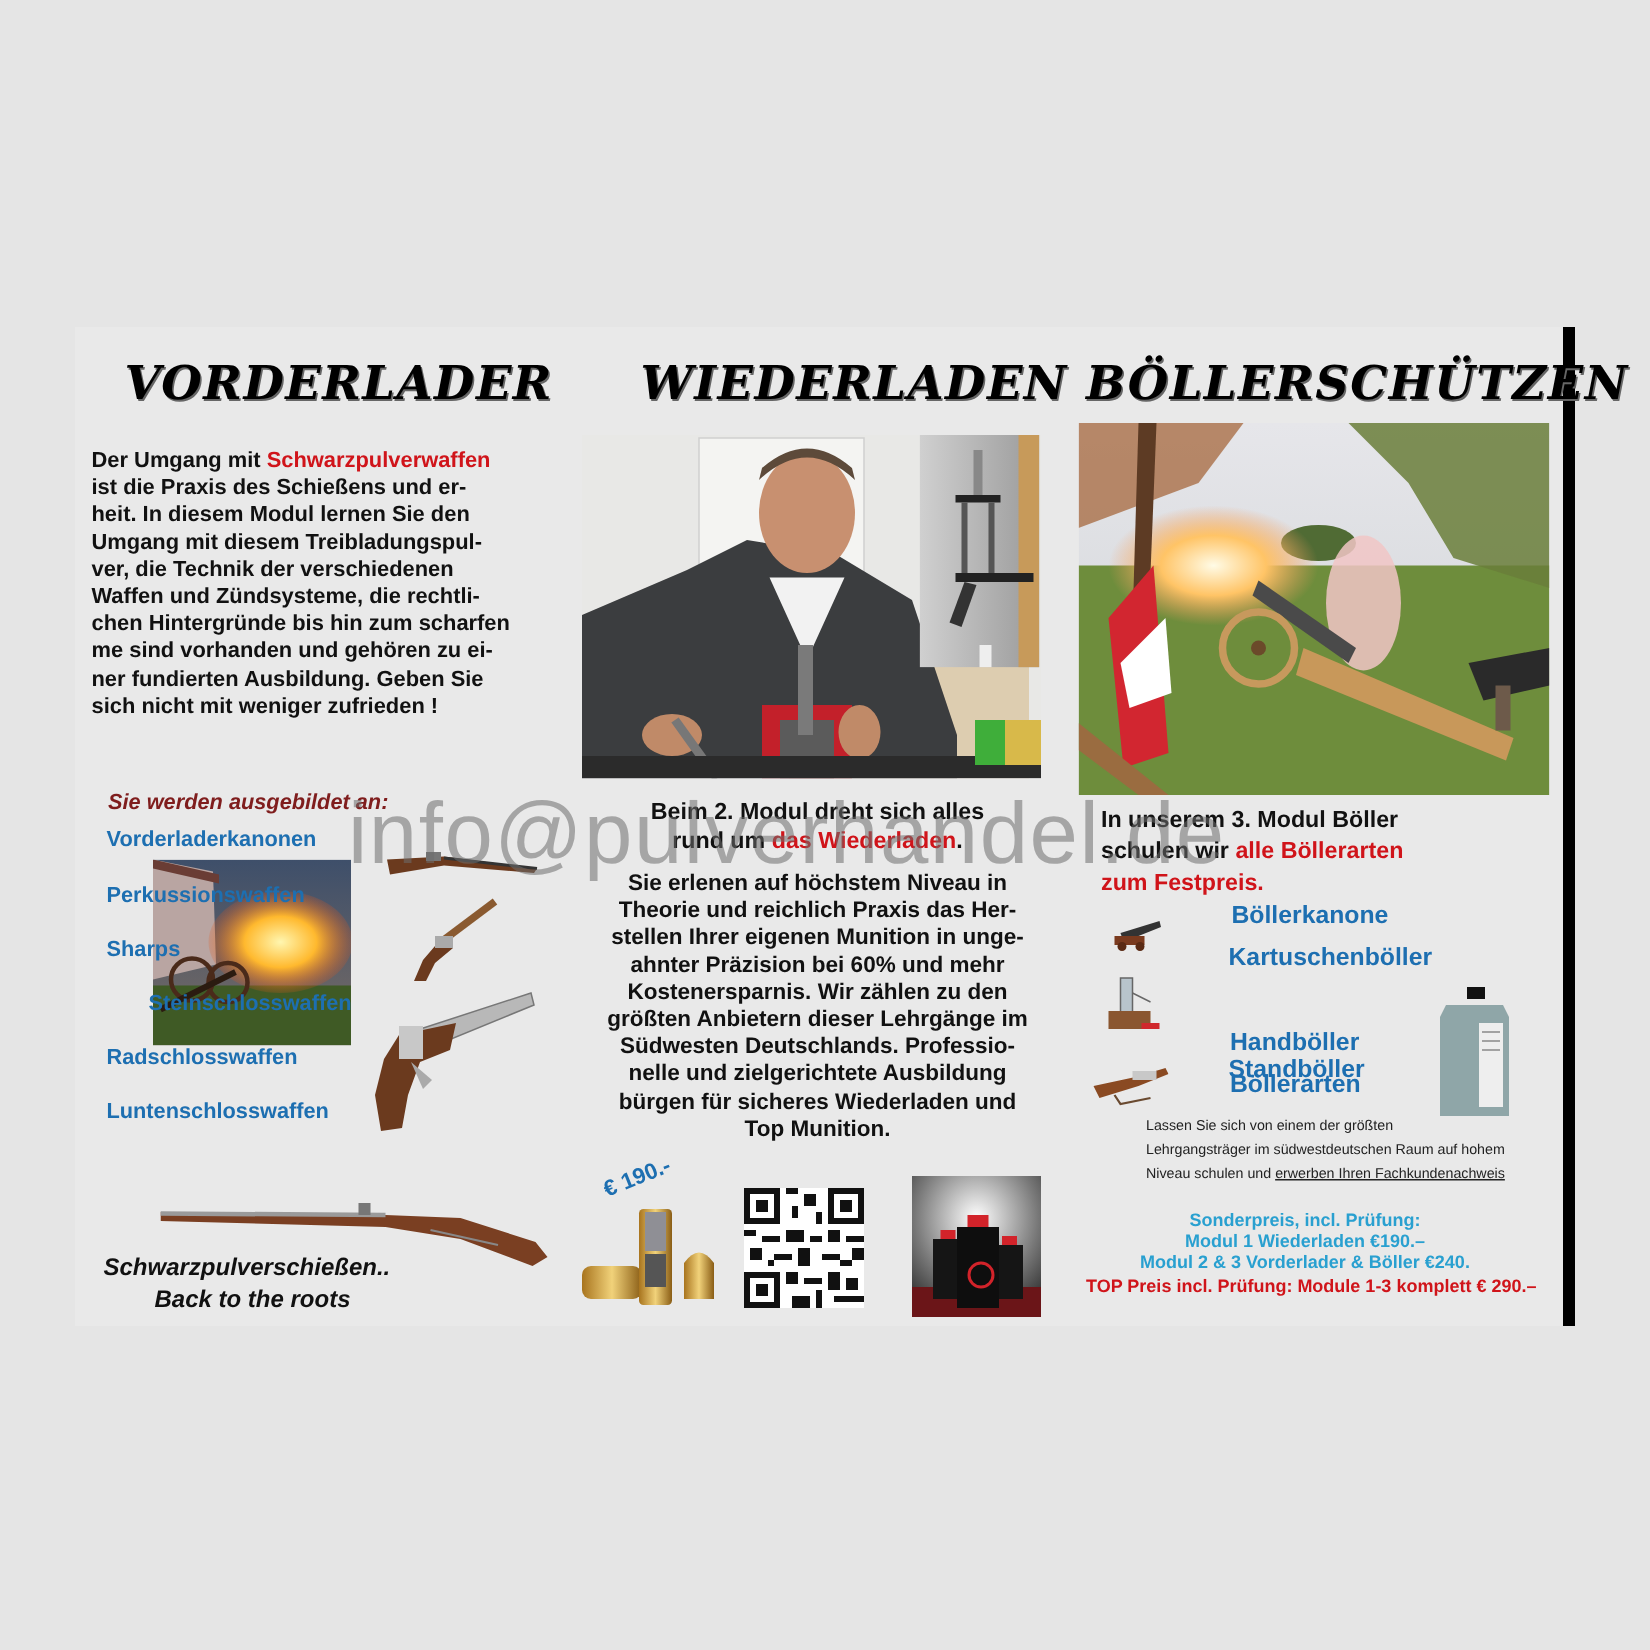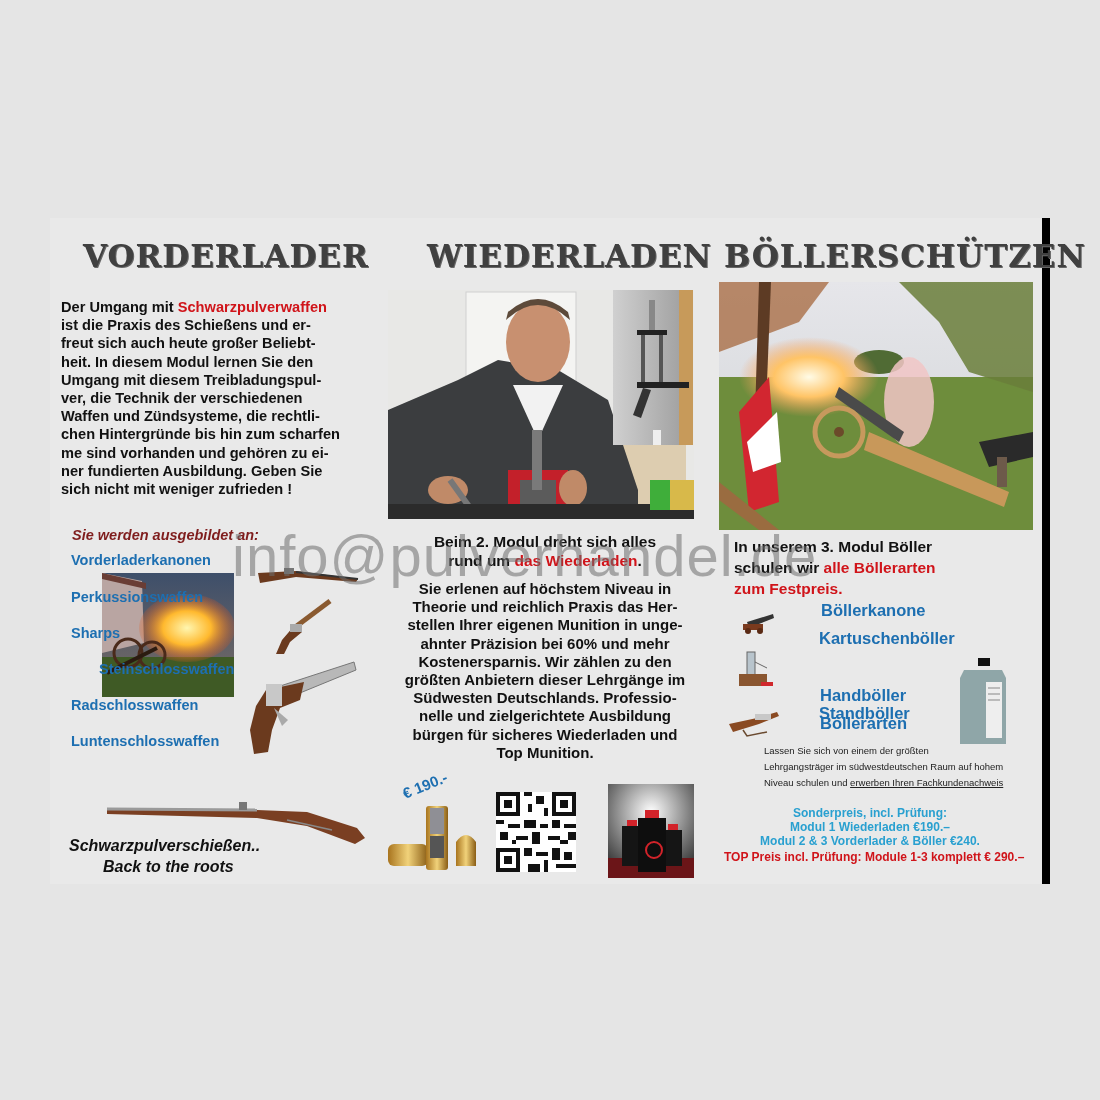--- a/index.html
+++ b/index.html
@@ -1,20 +1,20 @@
 <!DOCTYPE html>
 <html><head>
 <meta charset="utf-8">
 <style>
   html, body { margin:0; padding:0; }
   body { width:1100px; height:1100px; background:#e5e5e5; position:relative; overflow:hidden; font-family:"Liberation Sans", sans-serif; }
   .panel { position:absolute; left:50px; top:218px; width:992px; height:666px; background:#e9e9e9; }
   .vbar { position:absolute; left:1042px; top:218px; width:8px; height:666px; background:#000; }
   .abs { position:absolute; }
-  .headline { position:absolute; font-family:"DejaVu Serif", serif; font-weight:bold; font-size:31px; color:#404040; letter-spacing:1px; text-shadow:1px 1px 0 #666; white-space:nowrap; }
+  .headline { position:absolute; font-family:"DejaVu Serif", serif; font-weight:bold; font-size:31px; color:#000000; letter-spacing:1px; text-shadow:1px 1px 0 #666; white-space:nowrap;font-style:italic; }
   .body-text { position:absolute; font-weight:bold; color:#111; font-size:14.6px; line-height:18.2px; white-space:nowrap; }
   .red { color:#d0141a; }
   .blue-item { position:absolute; font-weight:bold; color:#1d6fb1; font-size:14.5px; white-space:nowrap; }
   .blue-item2 { position:absolute; font-weight:bold; color:#1d6fb1; font-size:16.5px; white-space:nowrap; }
   .italic-red { position:absolute; font-weight:bold; font-style:italic; color:#7f1d1d; font-size:14.5px; white-space:nowrap; }
   .slogan { position:absolute; font-weight:bold; font-style:italic; color:#111; font-size:16px; line-height:21px; white-space:nowrap; }
   .center { text-align:center; }
   .small-note { position:absolute; font-size:9.5px; line-height:16px; color:#222; white-space:nowrap; }
   .small-note u { text-decoration:underline; }
   .price-blue { position:absolute; font-weight:bold; color:#29a0d0; font-size:12px; line-height:14px; text-align:center; white-space:nowrap; }
@@ -26,21 +26,20 @@
 <body>
 
 <div class="panel"></div>
 <div class="vbar"></div>
 
 <div class="headline" style="left:83px;top:238px;">VORDERLADER</div>
 
 <div class="body-text" style="left:61px;top:298px;">
   <div><span>Der Umgang mit </span><span class="red">Schwarzpulverwaffen</span></div>
   <div>ist die Praxis des Schießens und er-</div>
-  <div>freut sich auch heute großer Beliebt-</div>
   <div>heit. In diesem Modul lernen Sie den</div>
   <div>Umgang mit diesem Treibladungspul-</div>
   <div>ver, die Technik der verschiedenen</div>
   <div>Waffen und Zündsysteme, die rechtli-</div>
   <div>chen Hintergründe bis hin zum scharfen</div>
   <div>me sind vorhanden und  gehören zu ei-</div>
   <div>ner fundierten Ausbildung. Geben Sie</div>
   <div>sich nicht mit weniger zufrieden !</div>
 </div>
 

